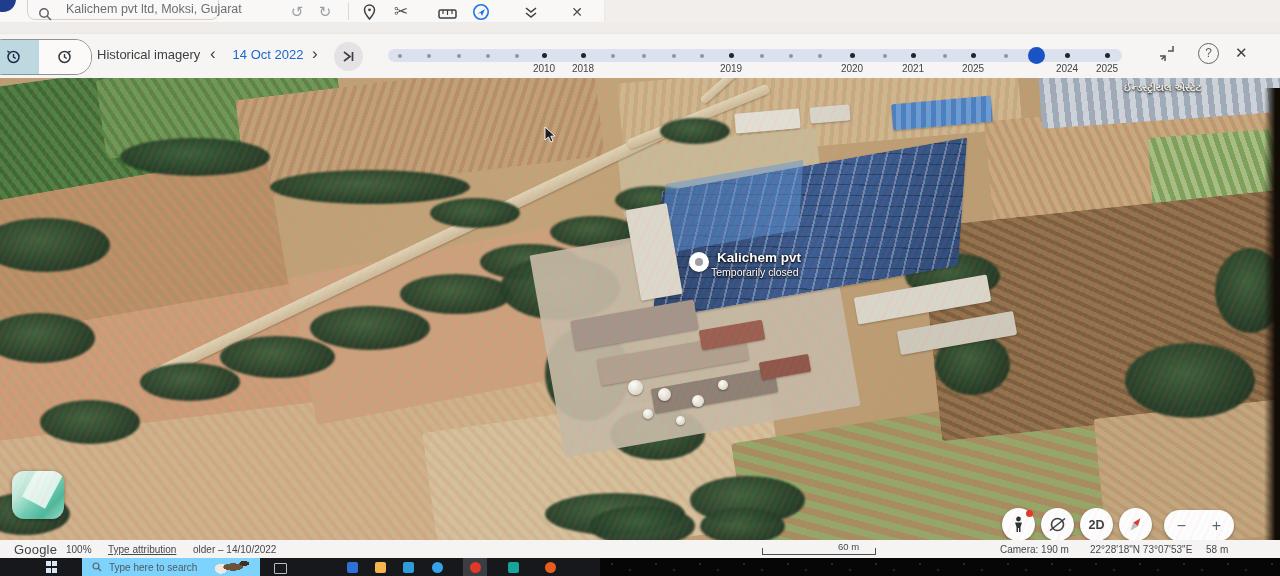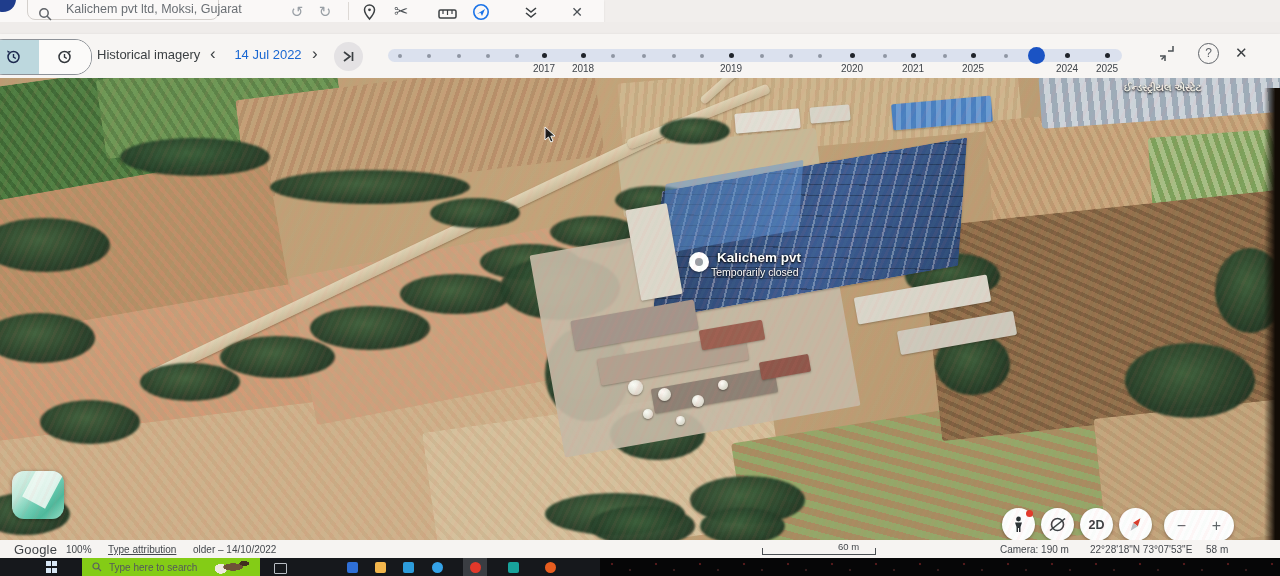--- a/index.html
+++ b/index.html
@@ -89,21 +89,21 @@
 
   
   .taskbar{left:0;top:558px;width:1280px;height:18px;background:#16181c;overflow:hidden;}
   .tb-black{left:600px;top:0;width:680px;height:18px;background:#060607;
     background-image:radial-gradient(circle 1px at 12px 6px, rgba(255,70,70,.55), transparent 1.6px),
       radial-gradient(circle 1px at 30px 12px, rgba(255,120,120,.35), transparent 1.6px);
     background-size:44px 16px;}
   .win-logo{left:46px;top:3px;width:12px;height:12px;display:grid;grid-template-columns:5px 5px;
     grid-gap:1px;}
   .win-logo span{background:#d9e7f5;width:5px;height:5px;}
-  .task-search{left:82px;top:0;width:178px;height:18px;background:#84cc16;display:flex;align-items:center;}
+  .task-search{left:82px;top:0;width:178px;height:18px;background:#7dd3fc;display:flex;align-items:center;}
   .task-search .mag{margin-left:10px;color:#5a5e63;}
   .task-search .ph{margin-left:7px;font-size:10px;color:#54585c;white-space:nowrap;}
   .bird{left:204px;top:0;width:56px;height:18px;
     background:linear-gradient(105deg,#cbbda9 0%,#ebe5d8 45%,#b4a58f 100%);
     background-image:radial-gradient(ellipse 16px 6px at 52% 50%, #6e5238 0 60%, transparent 62%),
       radial-gradient(ellipse 8px 4px at 72% 30%, #40301f 0 60%, transparent 62%),
       radial-gradient(ellipse 10px 8px at 30% 60%, #efe9df 0 60%, transparent 62%);}
   .app-ic{top:4px;width:11px;height:11px;position:absolute;}
   .hl-tile{top:0;width:24px;height:18px;background:#3a3d42;position:absolute;}
 </style>
@@ -169,21 +169,21 @@
       <div class="half cap-right">
         <svg width="16" height="16" viewBox="0 0 16 16">
             <circle cx="7.5" cy="8" r="5.5" fill="none" stroke="#33373c" stroke-width="1.5"></circle>
             <path d="M7.5 5 V8 L9.8 9.5" fill="none" stroke="#33373c" stroke-width="1.4"></path>
             <path d="M12.8 4 L14 1.8 L10.8 2.2" fill="#33373c"></path>
           </svg>
       </div>
     </div>
     <div class="abs hist-label">Historical imagery</div>
     <div class="abs chev" style="left:210px">‹</div>
-    <div class="abs hist-date">14 Jul 2022</div>
+    <div class="abs hist-date">14 Oct 2022</div>
     <div class="abs chev" style="left:312px">›</div>
     <div class="abs skip-btn">
       <svg width="13" height="13" viewBox="0 0 13 13">
           <path d="M2 2 L8 6.5 L2 11" fill="none" stroke="#3c4043" stroke-width="1.7"></path>
           <line x1="10.5" y1="2" x2="10.5" y2="11" stroke="#3c4043" stroke-width="1.7"></line>
         </svg>
     </div>
     <div class="abs tl-track"></div>
     <div id="tl-dots">
         <div class="abs tl-dot light" style="left: 398px;"></div>
@@ -195,21 +195,21 @@
         <div class="abs tl-dot light" style="left: 642px;"></div>
         <div class="abs tl-dot light" style="left: 672px;"></div>
         <div class="abs tl-dot light" style="left: 700px;"></div>
         <div class="abs tl-dot light" style="left: 760px;"></div>
         <div class="abs tl-dot light" style="left: 789px;"></div>
         <div class="abs tl-dot light" style="left: 818px;"></div>
         <div class="abs tl-dot light" style="left: 883px;"></div>
         <div class="abs tl-dot light" style="left: 943px;"></div>
         <div class="abs tl-dot light" style="left: 1004px;"></div>
         <div class="abs tl-dot dark" style="left: 542px;"></div>
-        <div class="abs tl-year" style="left: 544px;">2017</div>
+        <div class="abs tl-year" style="left: 544px;">2010</div>
         <div class="abs tl-dot dark" style="left: 581px;"></div>
         <div class="abs tl-year" style="left: 583px;">2018</div>
         <div class="abs tl-dot dark" style="left: 729px;"></div>
         <div class="abs tl-year" style="left: 731px;">2019</div>
         <div class="abs tl-dot dark" style="left: 850px;"></div>
         <div class="abs tl-year" style="left: 852px;">2020</div>
         <div class="abs tl-dot dark" style="left: 911px;"></div>
         <div class="abs tl-year" style="left: 913px;">2021</div>
         <div class="abs tl-dot dark" style="left: 971px;"></div>
         <div class="abs tl-year" style="left: 973px;">2025</div>

